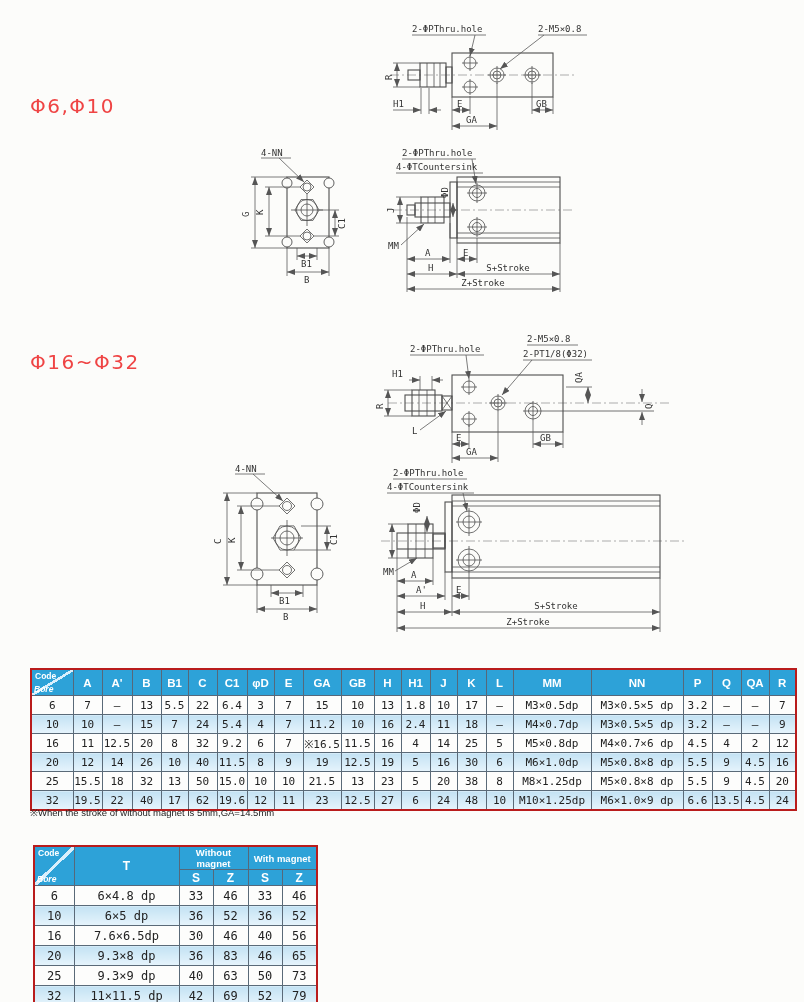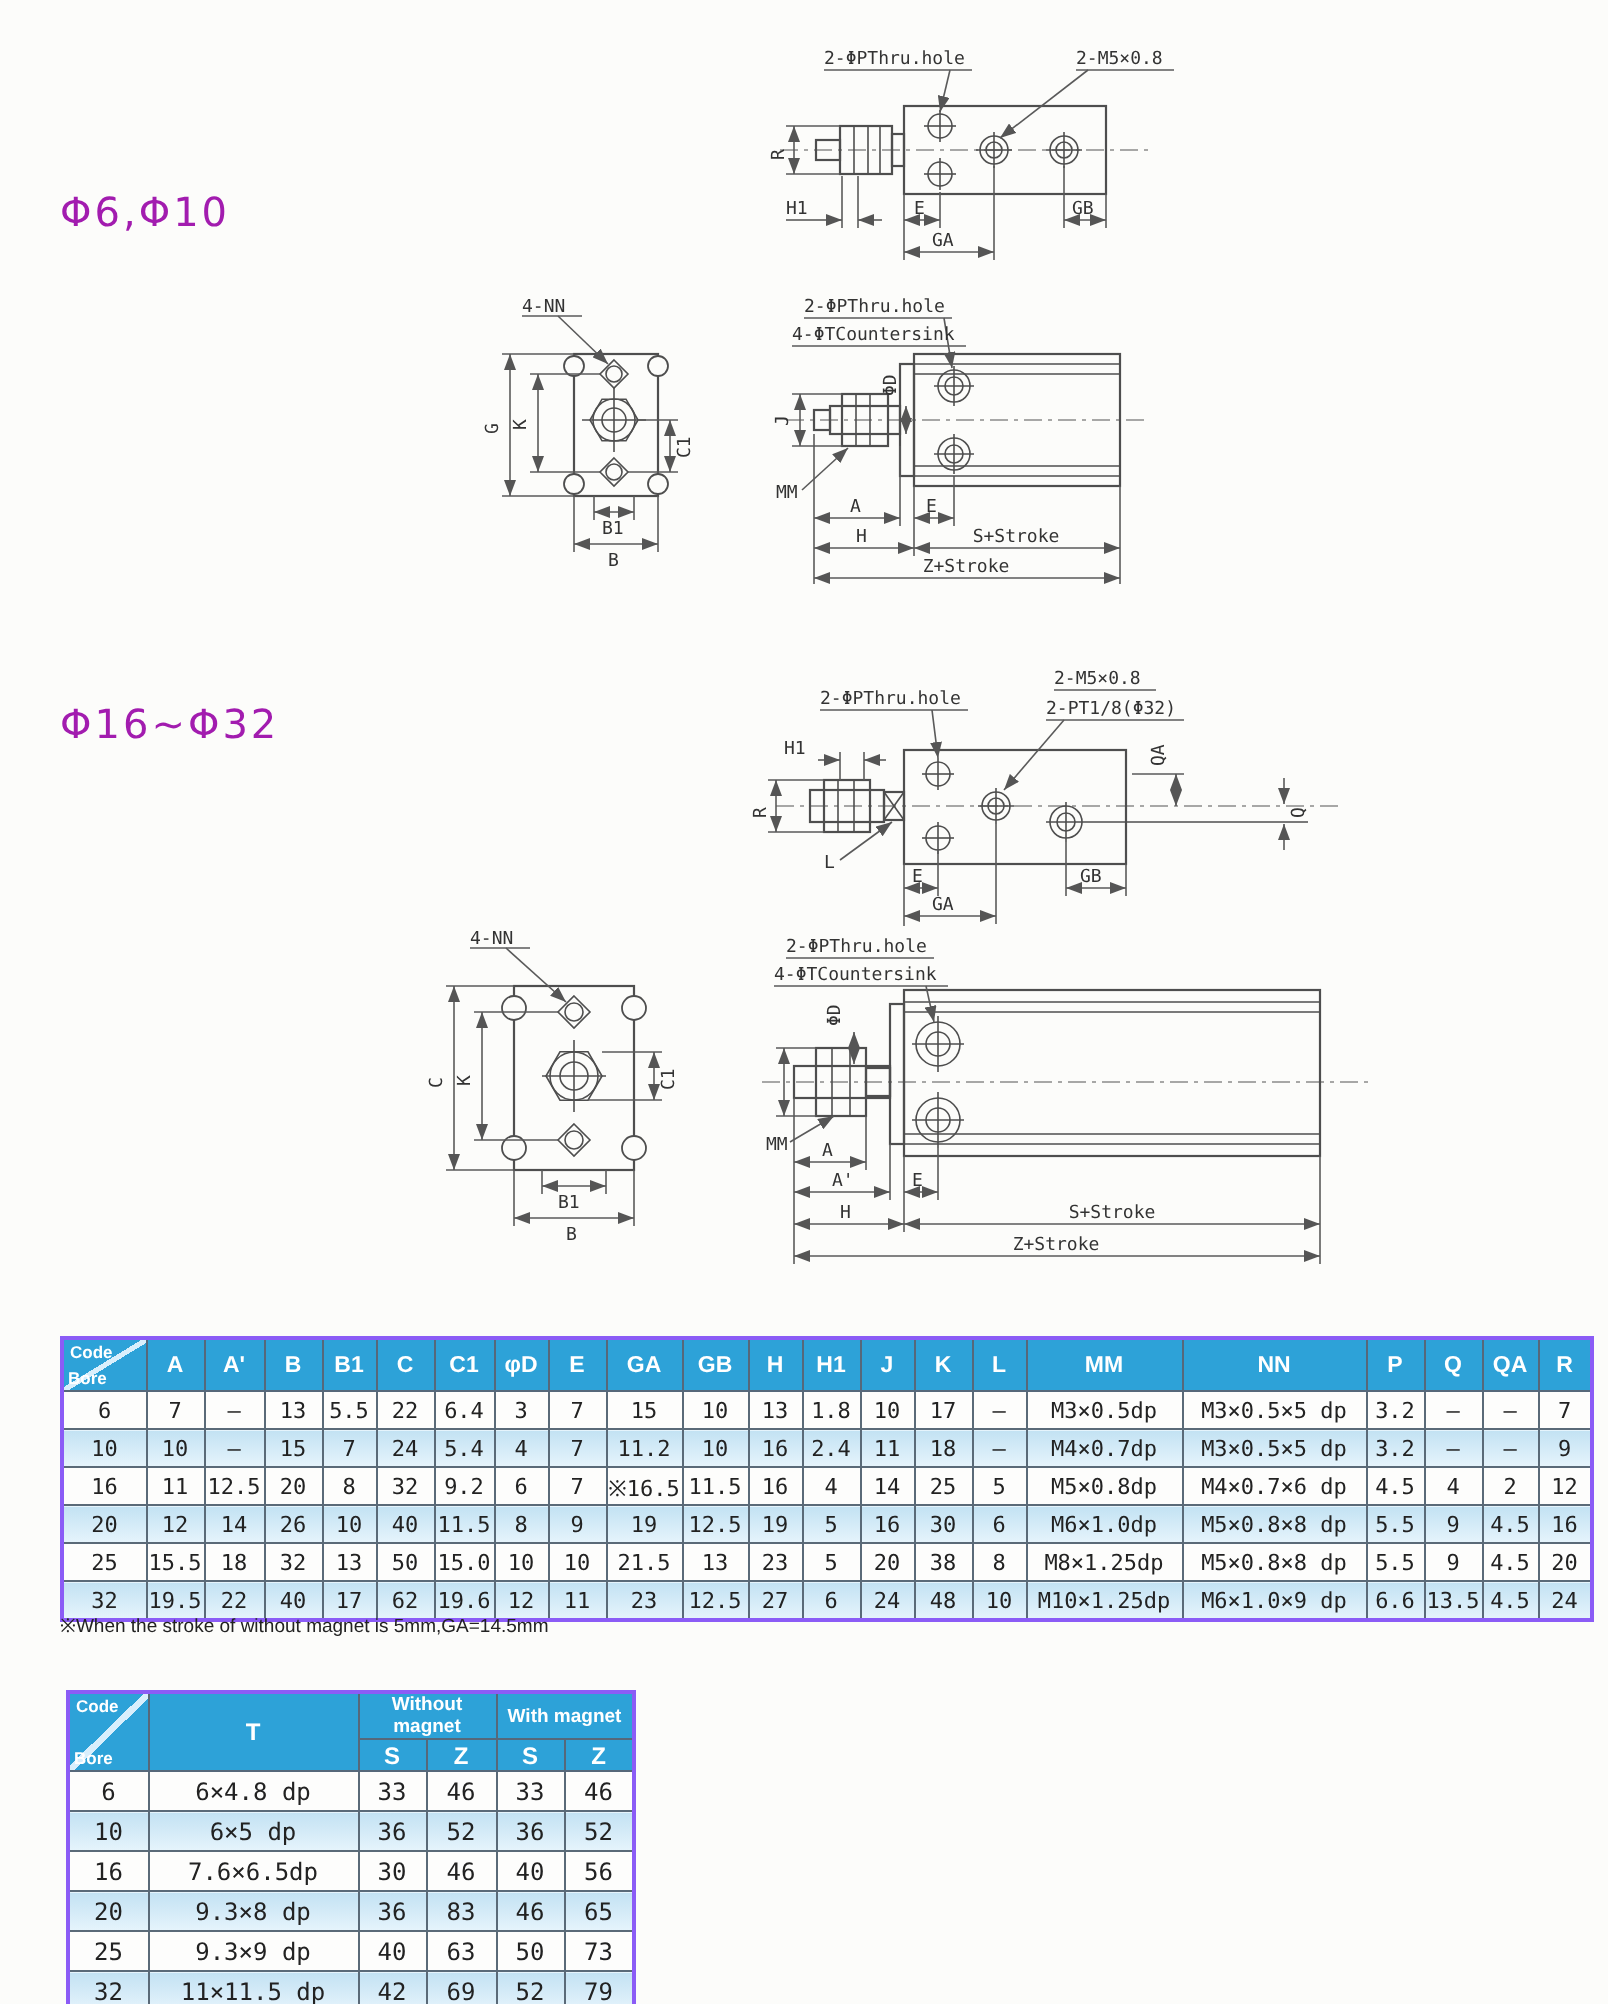--- a/index.html
+++ b/index.html
@@ -1,45 +1,45 @@
 <!DOCTYPE html>
 <html style="--header-blue: #2da2d8; --row-alt: #cfe8f6; --line: #4e4e4e;"><head>
 <meta charset="utf-8">
 <style>
   html,body{margin:0;padding:0;background:#ffffff;}
   .page{position:relative;width:804px;height:1002px;background:#fcfcfa;overflow:hidden;
         font-family:"DejaVu Sans",sans-serif;}
-  .sec-title{position:absolute;font-size:20px;color:#a21caf;letter-spacing:1.5px;}
+  .sec-title{position:absolute;font-size:20px;color:#ef4444;letter-spacing:1.5px;}
   #t1{left:30px;top:94px;}
   #t2{left:30px;top:350px;}
   svg{position:absolute;overflow:visible;}
   #d1{left:380px;top:12px;}
   #d2{left:235px;top:142px;}
   #d3{left:380px;top:330px;}
   #d4{left:213px;top:460px;}
   svg text{font-family:"DejaVu Sans Mono",monospace;fill:#333;}
   .t9{font-size:9px;}
   .ol{fill:none;stroke:var(--line,#4e4e4e);stroke-width:1.1;}
   .tl{fill:none;stroke:var(--line,#4e4e4e);stroke-width:0.8;}
   .dm{fill:none;stroke:#5a5a5a;stroke-width:0.8;}
   .cl{fill:none;stroke:#8a8a8a;stroke-width:0.7;stroke-dasharray:9 3 2 3;}
   .wh{fill:#fcfcfa;stroke:var(--line,#4e4e4e);stroke-width:0.9;}
-  table{position:absolute;border-collapse:collapse;table-layout:fixed;border:2px solid #8b5cf6;}
+  table{position:absolute;border-collapse:collapse;table-layout:fixed;border:2px solid #b91c1c;}
   th{background:var(--header-blue,#2da2d8);color:#fff;border:1px solid #5push;border:1px solid #56687a;padding:0;}
   #main-table{left:30px;top:668px;width:763px;}
   #main-table th{font:bold 11.5px "Liberation Sans",sans-serif;height:25px;}
   #main-table td, #stroke-table td{font:11px "DejaVu Sans Mono",monospace;color:#222;
       text-align:center;height:18px;border:1px solid #5a6a78;padding:0;}
   tbody tr:nth-child(even) td{background:linear-gradient(180deg,#c3e2f3,#e6f4fc);}
   tbody tr:nth-child(odd) td{background:#fdfdfc;}
   .corner{position:relative;background:var(--header-blue,#2da2d8);}
   .corner::after{content:"";position:absolute;inset:0;
       background:linear-gradient(to bottom right,transparent 47%,#d9effc 47%,#d9effc 53%,transparent 53%);}
   .corner .ctop{position:absolute;top:1px;left:3px;font-size:8.5px;font-weight:bold;z-index:1;}
-  .corner .cbot{position:absolute;bottom:1px;left:2px;font-size:8.5px;font-weight:bold;z-index:1;}
+  .corner .cbot{position:absolute;bottom:1px;left:2px;font-size:8.5px;font-weight:bold;z-index:1;font-style:italic;}
   #footnote{position:absolute;left:30px;top:806px;font-family:Liberation Sans, sans-serif;
       font-size:9.5px;color:#222;}
   #stroke-table{left:33px;top:845px;width:283px;}
   #stroke-table th{font:bold 12px "Liberation Sans",sans-serif;height:15px;}
   #stroke-table th.grp{font:bold 9.5px "Liberation Sans",sans-serif;height:16px;margin-left:24px;}
   #stroke-table td{height:19px;font-size:12px;}
 </style>
 </head>
 <body>
 

